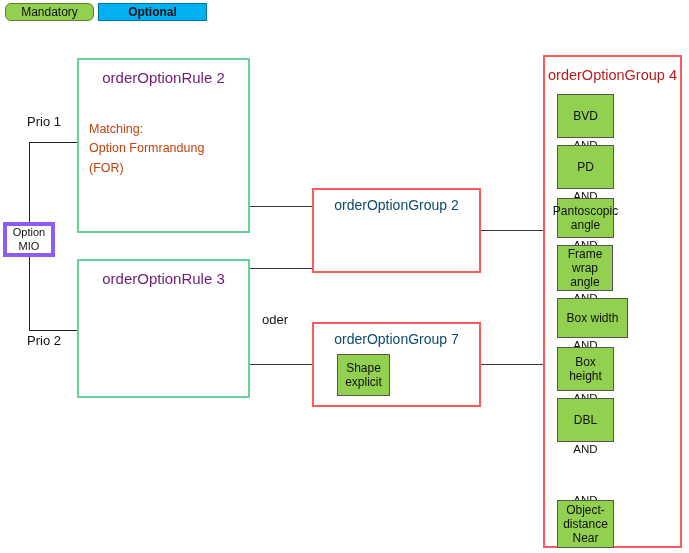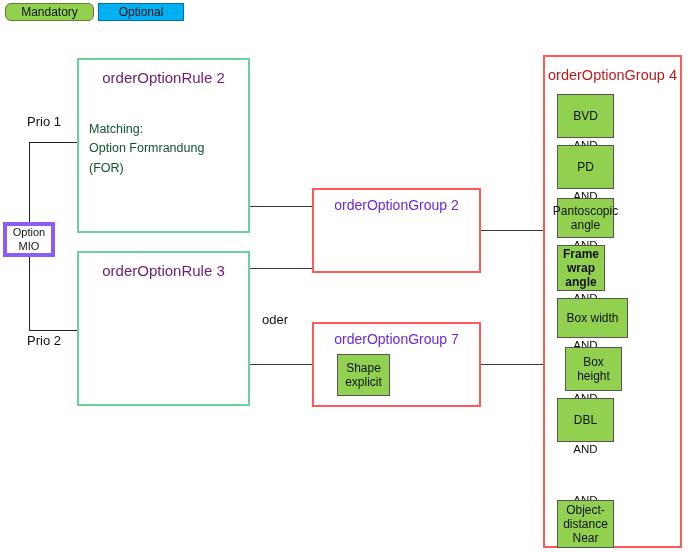--- a/index.html
+++ b/index.html
@@ -6,42 +6,42 @@
   body{font-family:"Liberation Sans",sans-serif;}
   #canvas{position:relative;width:689px;height:553px;overflow:hidden;background:#fff;}
 
   .legend-chip{
     position:absolute;box-sizing:border-box;
     border:1px solid #4b5320;
     display:flex;align-items:center;justify-content:center;
     font-size:12px;color:#111;
   }
   .legend-chip.mandatory{left:5px;top:3px;width:89px;height:18px;background:#92D050;border-color:#6b7a2a;border-radius:6px;}
-  .legend-chip.optional{left:98px;top:3px;width:86px;height:18px;background:#00B0F0;border-color:#0073a8;}
+  .legend-chip.optional{left:98px;top:3px;width:109px;height:18px;background:#00B0F0;border-color:#0073a8;font-weight:bold;}
 
   .rule-box{
     position:absolute;box-sizing:border-box;
     border:2px solid #67d39b;background:#ffffff;
   }
   .rule-title{
     position:absolute;left:0;right:0;top:9px;
     text-align:center;color:#701a75;font-size:15px;
   }
   .rule-body{
     position:absolute;left:10px;top:60px;right:8px;
-    color:#14532d;font-size:12.5px;line-height:1.55;
+    color:#c2410c;font-size:12.5px;line-height:1.55;
   }
 
   .group-box{
     position:absolute;box-sizing:border-box;
     border:2px solid #ff5a5a;background:#ffffff;
   }
   .group-title{
     position:absolute;left:0;right:0;top:7px;
-    text-align:center;color:#6d28d9;font-size:14px;
+    text-align:center;color:#0c4a6e;font-size:14px;
   }
   .group4-title{
     position:absolute;left:0;right:0;top:10px;
     text-align:center;color:#b91c1c;font-size:14.5px;
   }
 
   .opt-box{
     position:absolute;box-sizing:border-box;
     background:#92D050;border:1px solid #555;
     display:flex;align-items:center;justify-content:center;
@@ -97,21 +97,21 @@
   <div class="rule-box" style="left:77px;top:58px;width:173px;height:175px;">
     <div class="rule-title">orderOptionRule 2</div>
     <div class="rule-body">
       <div>Matching:</div>
       <div>Option Formrandung (FOR)</div>
     </div>
   </div>
 
   <div class="free-lbl green" style="left:87px;top:235px;">First Match</div>
 
-  <div class="rule-box" style="left:77px;top:251px;width:173px;height:155px;">
+  <div class="rule-box" style="left:77px;top:259px;width:173px;height:139px;">
     <div class="rule-title">orderOptionRule 3</div>
   </div>
 
   <div class="ln-h thin" style="left:250px;top:206px;width:63px;"></div>
 
   <div class="ln-h thin" style="left:250px;top:268px;width:63px;"></div>
 
   <div class="ln-h thin" style="left:250px;top:364px;width:63px;"></div>
 
   <div class="free-lbl" style="left:262px;top:312px;">oder</div>
@@ -141,31 +141,31 @@
     <div class="opt-box" style="left:12px;top:88px;width:57px;height:44px;">
       <span>PD</span>
     </div>
     <div class="and-lbl" style="left:12px;top:134px;width:57px;">AND</div>
 
     <div class="opt-box" style="left:12px;top:141px;width:57px;height:40px;">
       <span>Pantoscopic angle</span>
     </div>
     <div class="and-lbl" style="left:12px;top:183px;width:57px;">AND</div>
 
-    <div class="opt-box" style="left:12px;top:188px;width:48px;height:46px;font-weight:bold;">
+    <div class="opt-box" style="left:12px;top:188px;width:56px;height:46px;">
       <span>Frame wrap angle</span>
     </div>
     <div class="and-lbl" style="left:12px;top:236px;width:57px;">AND</div>
 
     <div class="opt-box" style="left:12px;top:241px;width:71px;height:40px;">
       <span>Box width</span>
     </div>
     <div class="and-lbl" style="left:12px;top:283px;width:57px;">AND</div>
 
-    <div class="opt-box" style="left:12px;top:290px;width:57px;height:44px;margin-left:8px;">
+    <div class="opt-box" style="left:12px;top:290px;width:57px;height:44px;">
       <span>Box height</span>
     </div>
     <div class="and-lbl" style="left:12px;top:336px;width:57px;">AND</div>
 
     <div class="opt-box" style="left:12px;top:341px;width:57px;height:44px;">
       <span>DBL</span>
     </div>
     <div class="and-lbl" style="left:12px;top:387px;width:57px;">AND</div>
 
     <div class="and-lbl" style="left:12px;top:438px;width:57px;">AND</div>

